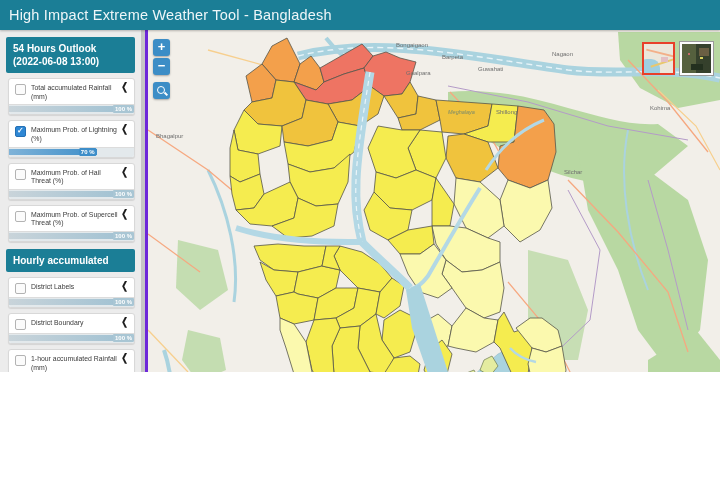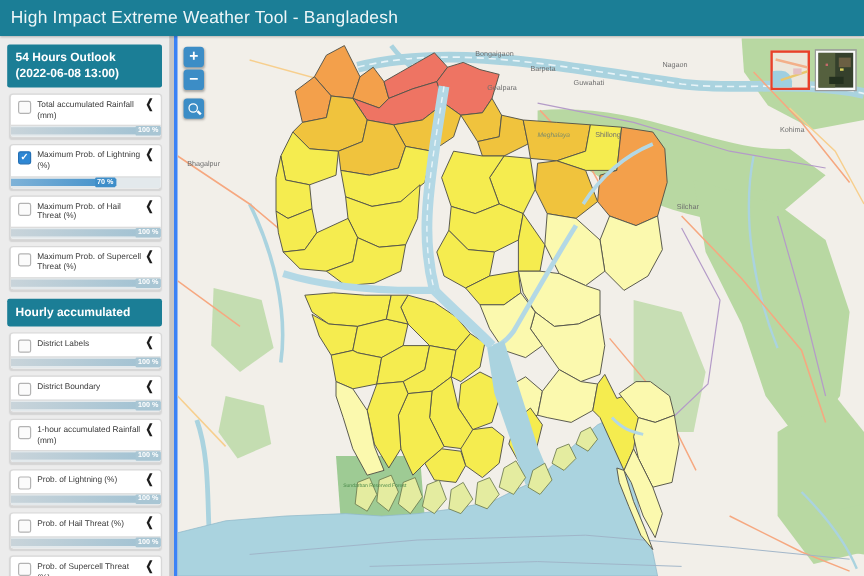--- a/index.html
+++ b/index.html
@@ -1,16 +1,16 @@
 <!DOCTYPE html>
 <html style="--teal: #1b7e96;"><head>
 <meta charset="utf-8">
 <style>
   html,body{margin:0;padding:0;}
-  #app{position:relative;width:720px;height:480px;background:#3b82f6;overflow:hidden;
+  #app{position:relative;width:720px;height:372px;background:#6d28d9;overflow:hidden;
        font-family:"Liberation Sans",sans-serif;-webkit-font-smoothing:antialiased;}
   
   #topbar{position:absolute;left:0;top:0;width:720px;height:30px;background:var(--teal,#1b7e96);
           display:flex;align-items:center;box-shadow:0 1px 2px rgba(0,0,0,.25);z-index:30;}
   #topbar .title{color:#eef6f8;font-size:14.5px;padding-left:9px;letter-spacing:.2px;}
   
   #sidebar{position:absolute;left:0;top:30px;width:145px;height:450px;background:#ececec;
            border-right:4px solid #c6c6c6;box-sizing:border-box;z-index:20;}
   .section-head{margin:7px 6px 5px 6px;background:var(--teal,#1b7e96);color:#fff;
                 font-size:10px;font-weight:bold;line-height:1.3;padding:5px 7px;border-radius:2px;}

